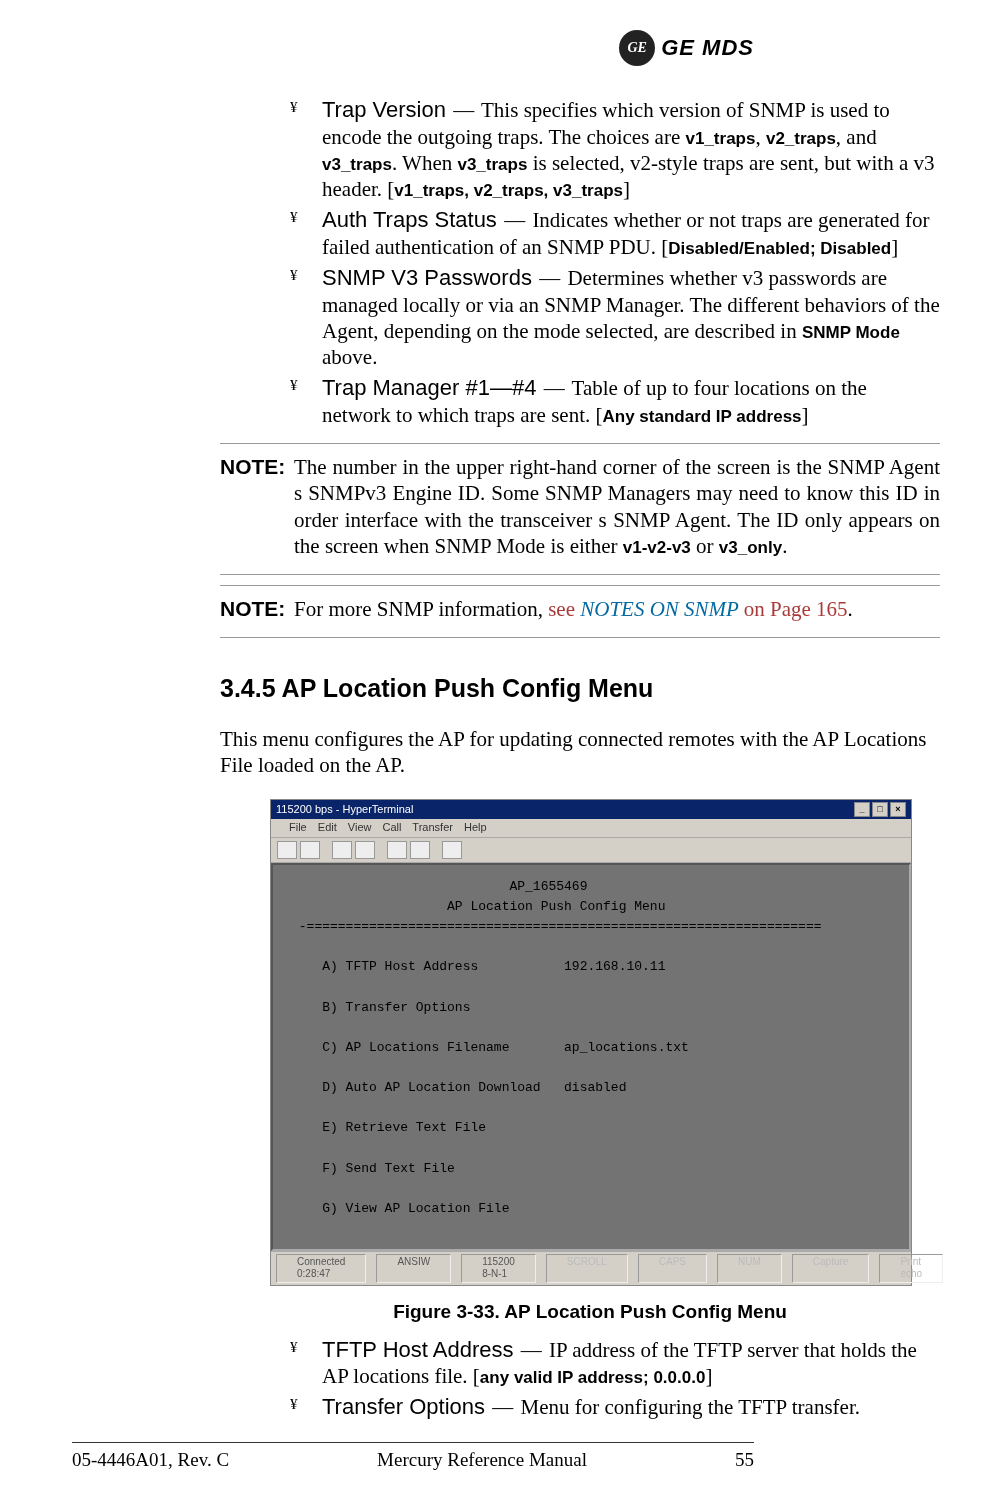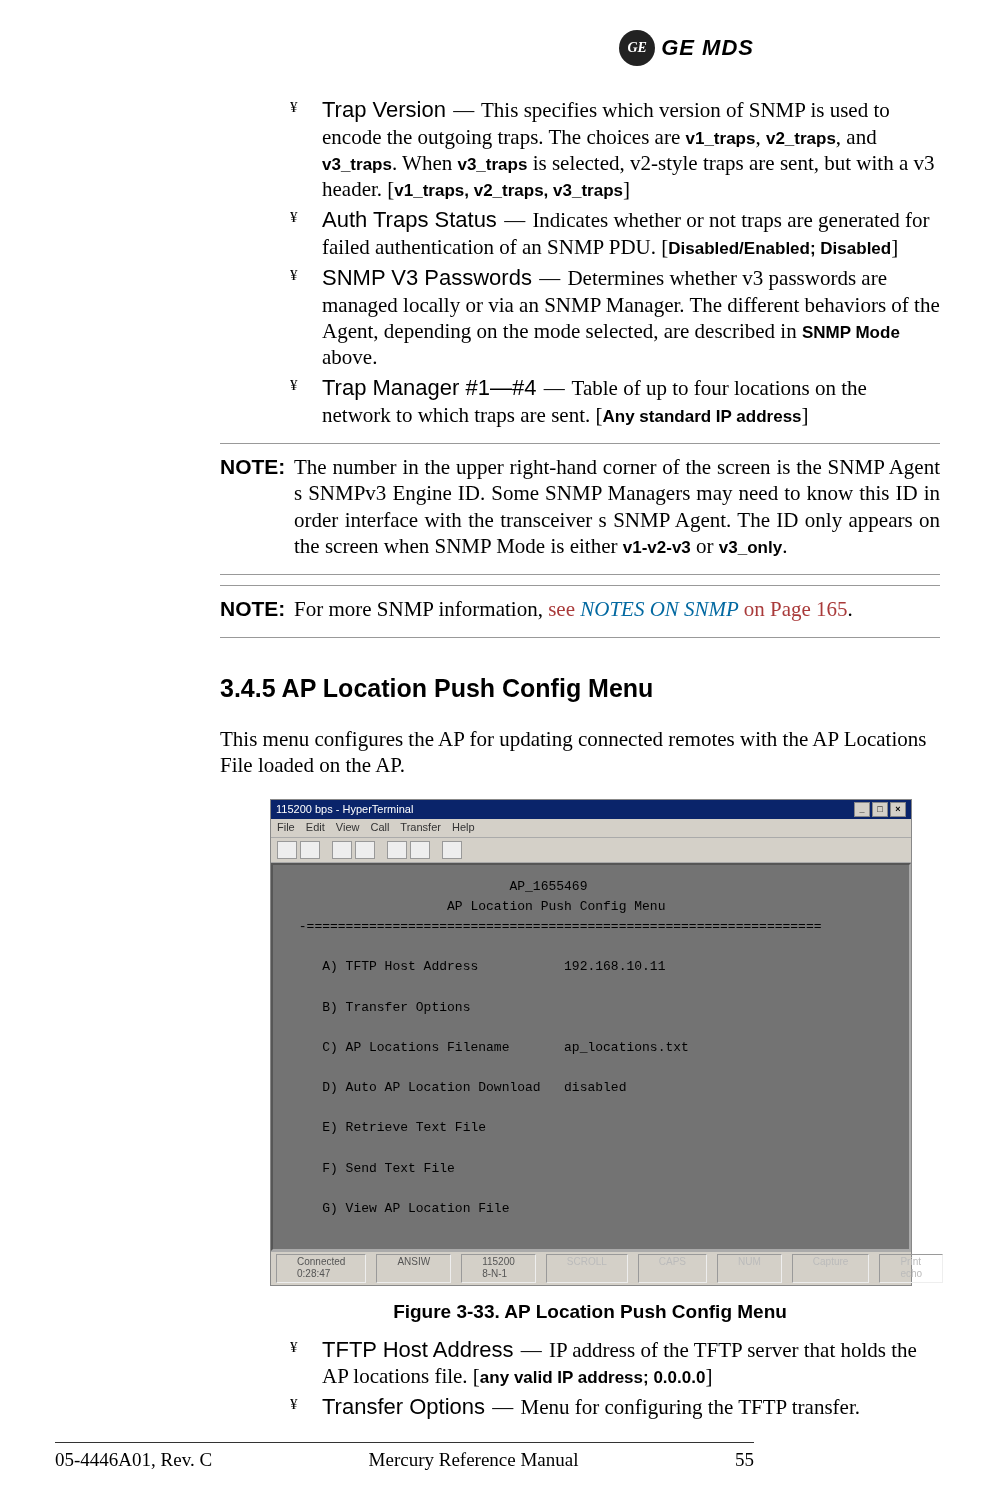--- a/index.html
+++ b/index.html
@@ -148,21 +148,21 @@
       border: 1px solid #888;
       font-size: 9px;
       display: flex;
       align-items: center;
       justify-content: center;
       color: black;
       font-family: Arial;
       font-weight: bold;
     }
     .term-menu {
-      padding: 2px 6px;
+      padding: 2px 18px;
       font-family: Arial, sans-serif;
       font-size: 11px;
       color: #333;
       background: #d4d0c8;
       border-bottom: 1px solid #aaa;
     }
     .term-menu span { margin-right: 8px; }
     .term-toolbar {
       padding: 3px 6px;
       background: #d4d0c8;
@@ -205,21 +205,21 @@
       font-family: Arial, Helvetica, sans-serif;
       font-weight: bold;
       font-size: 19px;
       text-align: center;
       margin: 14px 0 12px -20px;
       width: 640px;
     }
     .footer {
       position: absolute;
       bottom: 30px;
-      left: 55px;
+      left: 72px;
       right: 50px;
       display: flex;
       justify-content: space-between;
       font-size: 19px;
       border-top: 1px solid #333;
       padding-top: 6px;
     }
   </style>
 </head>
 <body>

